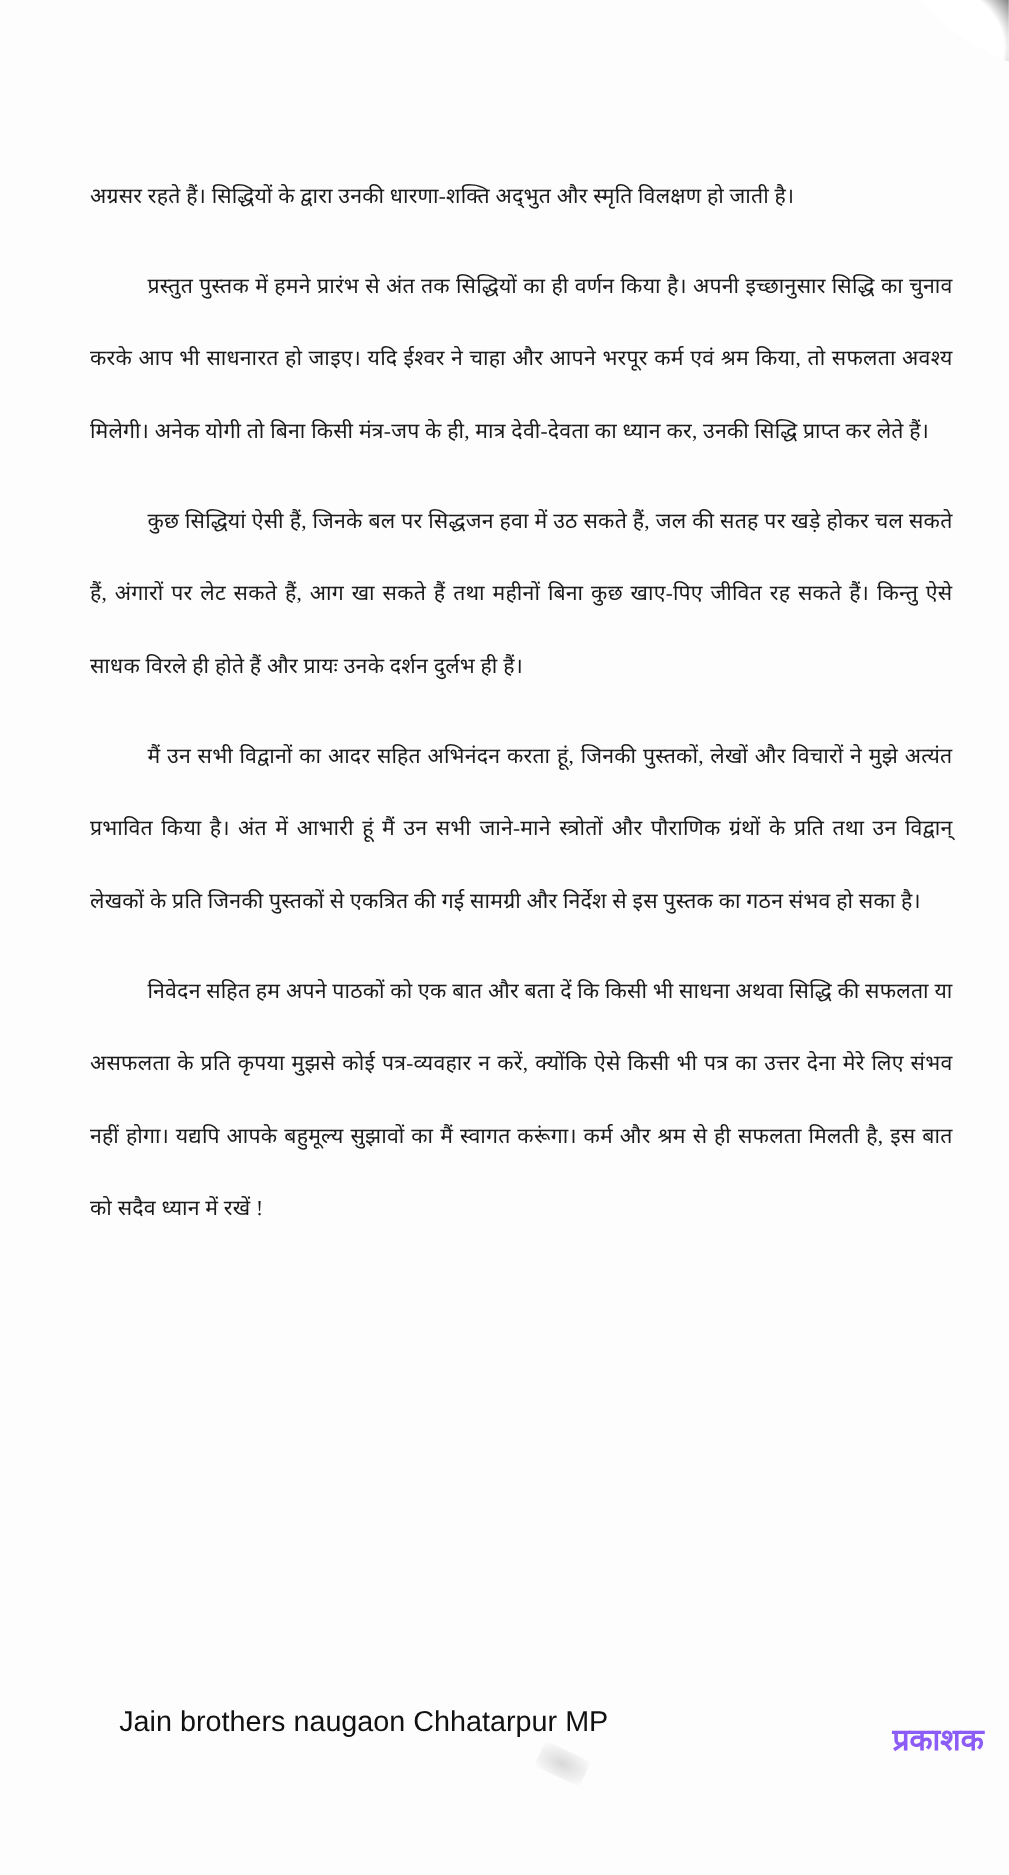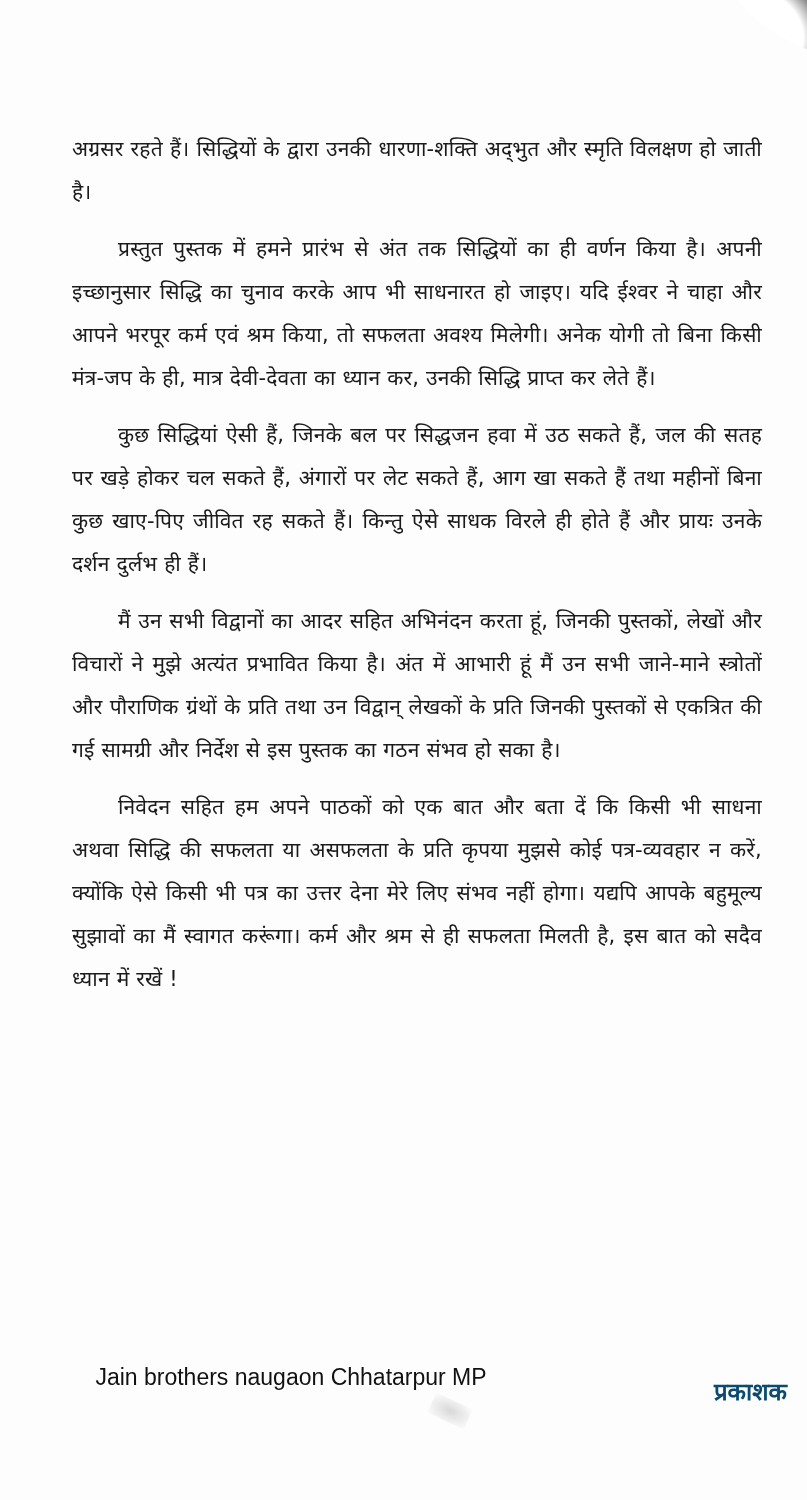--- a/index.html
+++ b/index.html
@@ -26,25 +26,26 @@
       transform: rotate(18deg);
     }
     .page {
       position: absolute;
       left: 72px;
       top: 128px;
       width: 690px;
     }
     .para {
       margin: 0 0 14px 0;
-      font-size: 21px;
-      line-height: 43px;
+      font-size: 17px;
+      line-height: 58px;
       text-align: justify;
       text-indent: 0;
       letter-spacing: 0.2px;
+      font-family: Liberation Serif, serif;
     }
     .para.indent {
       text-indent: 46px;
     }
     .para.last {
       margin-bottom: 0;
     }
     .footer {
       position: absolute;
       left: 0;
@@ -65,21 +66,21 @@
     }
     .contact .line {
       display: block;
     }
     .signature {
       position: absolute;
       right: 20px;
       top: 12px;
       font-size: 24px;
       font-weight: bold;
-      color: #0c4a6e;
+      color: #8b5cf6;
       text-align: center;
     }
     .smudge {
       position: absolute;
       left: 430px;
       top: 1400px;
       width: 40px;
       height: 22px;
       background: radial-gradient(ellipse, rgba(180,180,180,0.5), rgba(255,255,255,0));
       transform: rotate(25deg);

